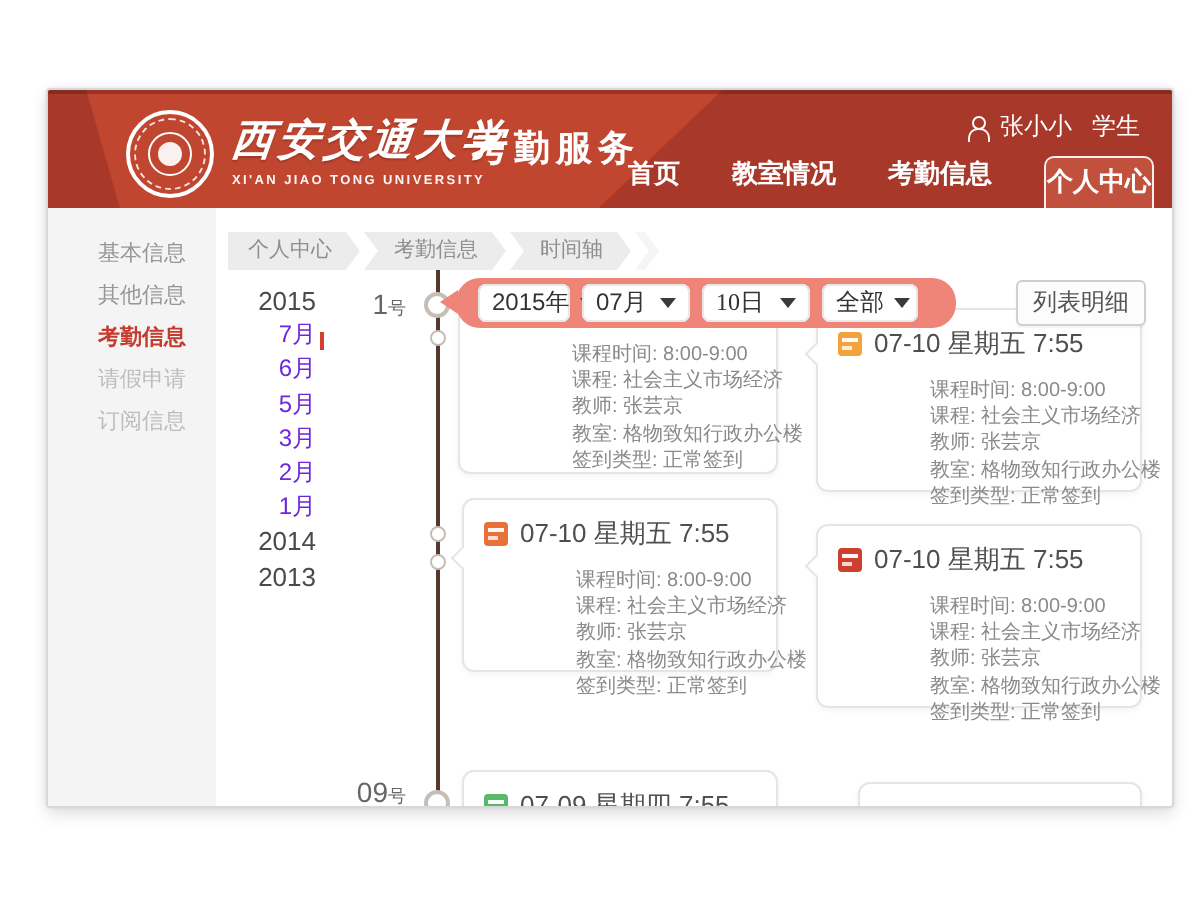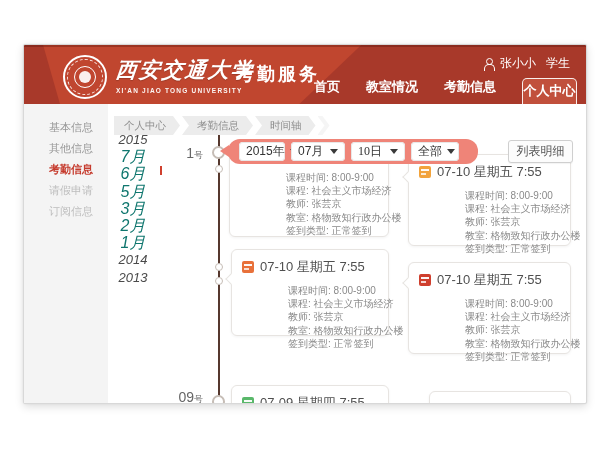--- a/index.html
+++ b/index.html
@@ -64,23 +64,23 @@
   .crumb { background: #ececec; color: #8f8f8f; font-size: 10.5px; line-height: 19px;
     padding: 0 14px 0 10px; margin-right: 2px; cursor: pointer; white-space: nowrap;
     clip-path: polygon(0 0, calc(100% - 7px) 0, 100% 50%, calc(100% - 7px) 100%, 0 100%); }
   .crumb + .crumb { padding-left: 15px;
     clip-path: polygon(0 0, calc(100% - 7px) 0, 100% 50%, calc(100% - 7px) 100%, 0 100%, 7px 50%); }
   .crumb-tail { width: 12px; background: #ececec; opacity: .55; margin-right: 2px;
     clip-path: polygon(0 0, 5px 0, 12px 50%, 5px 100%, 0 100%, 7px 50%); }
 
   
   .tl-line { position: absolute; left: 194px; top: 89px; width: 2px; height: 271px; background: #56382e; }
-  .tl-years { position: absolute; left: 84px; top: 86px; width: 50px; text-align: center; font-style: italic; }
+  .tl-years { position: absolute; left: 84px; top: 97px; width: 50px; text-align: right; }
   .tl-year  { font-size: 13px; color: #4a4a4a; height: 17.2px; line-height: 17.2px; cursor: pointer; }
-  .tl-month { font-size: 16px; color: #0f766e; height: 17.2px; line-height: 17.2px; cursor: pointer; }
+  .tl-month { font-size: 12px; color: #6d28d9; height: 17.2px; line-height: 17.2px; cursor: pointer; }
   .current-tick { position: absolute; left: 136px; top: 121px; width: 2px; height: 9px; background: #d0402e; }
 
   .day-marker { position: absolute; width: 40px; text-align: right; color: #666; }
   .day-num { font-size: 14px; }
   .day-suffix { font-size: 9px; }
   #day-0 { left: 139px; top: 99px; }
   #day-1 { left: 139px; top: 343px; }
 
   .tl-node { position: absolute; background: #fff; border: 2px solid #c6bdb6; border-radius: 50%; z-index: 6; }
   .tl-node.big { width: 13px; height: 13px; left: 188px; }

